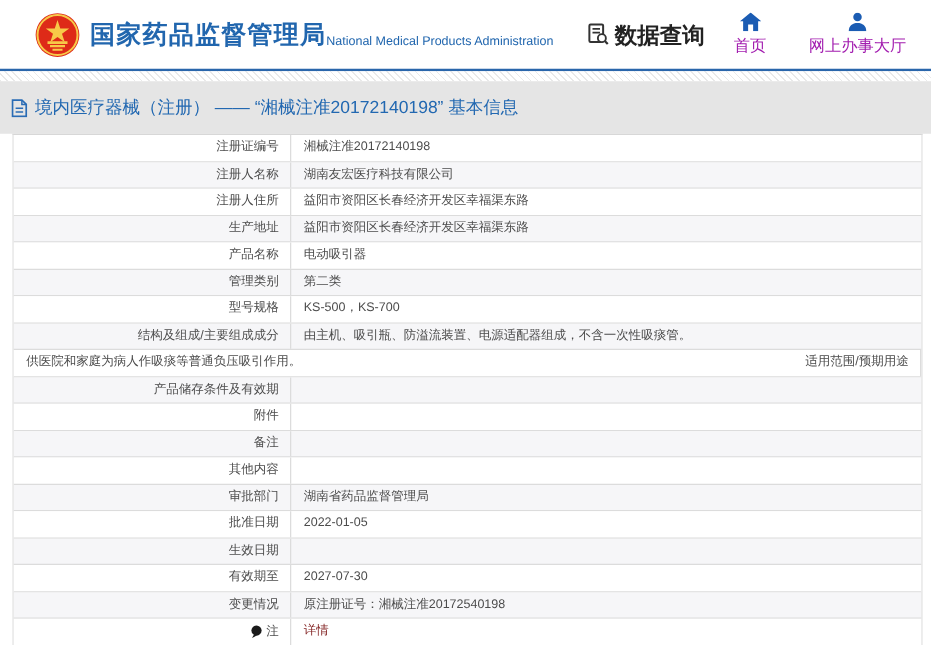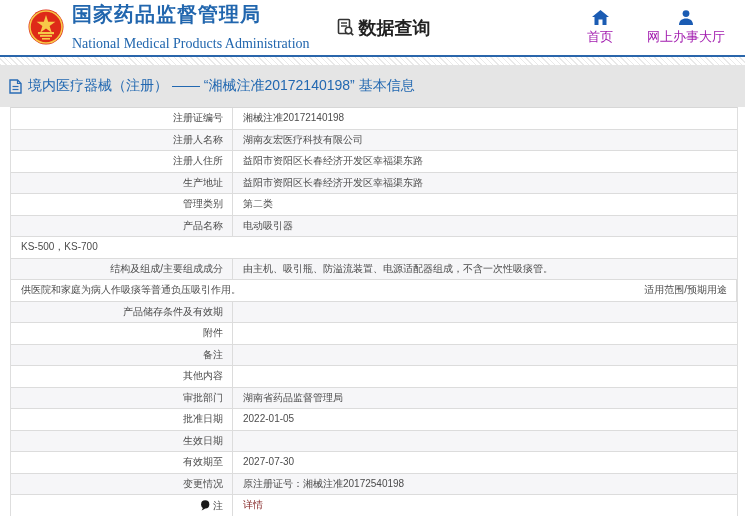--- a/index.html
+++ b/index.html
@@ -4,23 +4,23 @@
 <style>
   * { margin: 0; padding: 0; box-sizing: border-box; }
   html, body { width: 745px; height: 516px; overflow: hidden; background: #fff;
     font-family: "Liberation Sans", "DejaVu Sans", sans-serif; color: #4c4c4c; }
 
   
   .header { height: 57px; display: flex; align-items: center;
     padding: 0 16px 0 28px; border-bottom: 2px solid #2a66ab; background: #fff; }
   .logo { display: flex; align-items: center; gap: 8px; }
   .emblem { width: 36px; height: 36px; flex: 0 0 auto; }
-  .org-names { display: flex; flex-direction: column; line-height: 1.1; }
+  .org-names { display: flex; flex-direction: row; line-height: 1.1; }
   .org-cn { color: #2166ae; font-size: 20px; font-weight: bold; letter-spacing: 1px; }
-  .org-en { color: #2166ae; font-size: 14px; margin-top: 11px; font-family: Liberation Serif, serif; }
+  .org-en { color: #2166ae; font-size: 10px; margin-top: 11px; }
   .data-query { display: flex; align-items: center; gap: 4px; margin-left: 26px;
     font-size: 18px; color: #222; font-weight: bold; cursor: pointer; }
   .header-spacer { flex: 1; }
   .nav { display: flex; gap: 34px; margin-right: 4px; }
   .nav-item { display: flex; flex-direction: column; align-items: center; gap: 3px;
     font-size: 13px; color: #a21caf; cursor: pointer; }
 
   
   .hatch { height: 8px; background:
     repeating-linear-gradient(45deg, #e9e9e9 0, #e9e9e9 1px, #ffffff 1px, #ffffff 4px); }
@@ -121,30 +121,31 @@
     <div class="cell label">注册人住所</div>
     <div class="cell value">益阳市资阳区长春经济开发区幸福渠东路</div>
   </div>
 
   <div class="row">
     <div class="cell label">生产地址</div>
     <div class="cell value">益阳市资阳区长春经济开发区幸福渠东路</div>
   </div>
 
   <div class="row">
+    <div class="cell label">产品名称</div>
+    <div class="cell value">电动吸引器</div>
+  </div>
+
+  <div class="row">
     <div class="cell label">管理类别</div>
     <div class="cell value">第二类</div>
   </div>
 
   <div class="row">
-    <div class="cell label">产品名称</div>
-    <div class="cell value">电动吸引器</div>
-  </div>
-
-  <div class="row">
+    <div class="cell label">型号规格</div>
     <div class="cell value">KS-500，KS-700</div>
   </div>
 
   <div class="row">
     <div class="cell label">结构及组成/主要组成成分</div>
     <div class="cell value">由主机、吸引瓶、防溢流装置、电源适配器组成，不含一次性吸痰管。</div>
   </div>
 
   <div class="row">
     <div class="cell value">供医院和家庭为病人作吸痰等普通负压吸引作用。</div>

